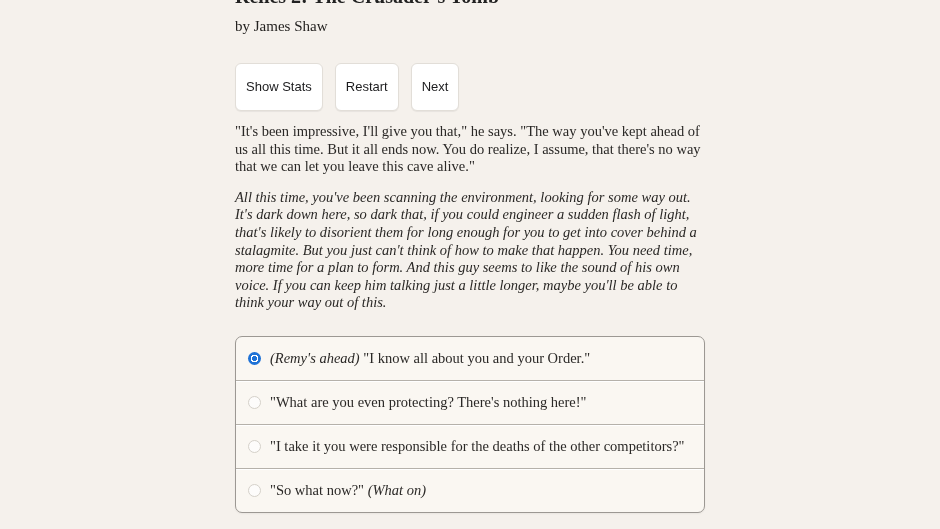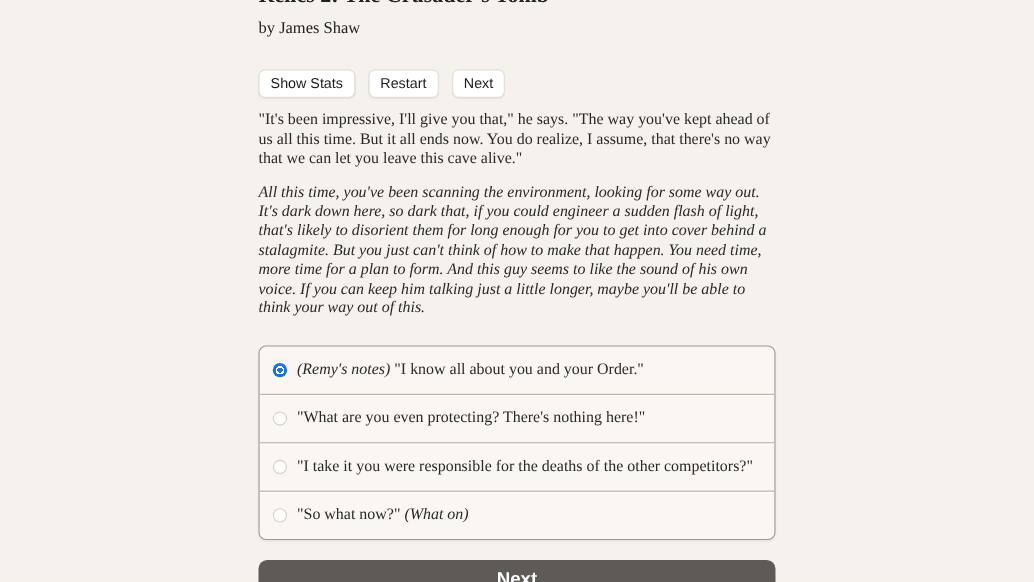--- a/index.html
+++ b/index.html
@@ -41,21 +41,21 @@
     gap: 12px;
     margin-bottom: 12px;
   }
   .toolbar button {
     font-family: "Liberation Sans", sans-serif;
     font-size: 13px;
     color: #1c1c1e;
     background: #ffffff;
     border: 1px solid #e2ded8;
     border-radius: 6px;
-    padding: 5px 10px;
+    padding: 16px 10px;
     line-height: 14px;
     box-shadow: 0 1px 1px rgba(0,0,0,0.06);
     cursor: pointer;
   }
   p.story {
     font-size: 14.5px;
     line-height: 17.6px;
     margin: 0 0 12px 0;
     color: #2a2826;
   }
@@ -138,21 +138,21 @@
       <button>Next</button>
     </div>
 
     <p class="story">"It's been impressive, I'll give you that," he says. "The way you've kept ahead of us all this time. But it all ends now. You do realize, I assume, that there's no way that we can let you leave this cave alive."</p>
     <p class="story">All this time, you've been scanning the environment, looking for some way out. It's dark down here, so dark that, if you could engineer a sudden flash of light, that's likely to disorient them for long enough for you to get into cover behind a stalagmite. But you just can't think of how to make that happen. You need time, more time for a plan to form. And this guy seems to like the sound of his own voice. If you can keep him talking just a little longer, maybe you'll be able to think your way out of this.</p>
 
     <div class="choices">
 
       <div class="choice-row">
         <span class="radio checked"></span>
-        <span class="choice-text"><span class="seg italic">(Remy's notes)</span><span class="seg"> "I know all about you and your Order."</span></span>
+        <span class="choice-text"><span class="seg italic">(Remy's ahead)</span><span class="seg"> "I know all about you and your Order."</span></span>
       </div>
 
       <div class="choice-row">
         <span class="radio unchecked"></span>
         <span class="choice-text"><span class="seg">"What are you even protecting? There's nothing here!"</span></span>
       </div>
 
       <div class="choice-row">
         <span class="radio unchecked"></span>
         <span class="choice-text"><span class="seg">"I take it you were responsible for the deaths of the other competitors?"</span></span>

